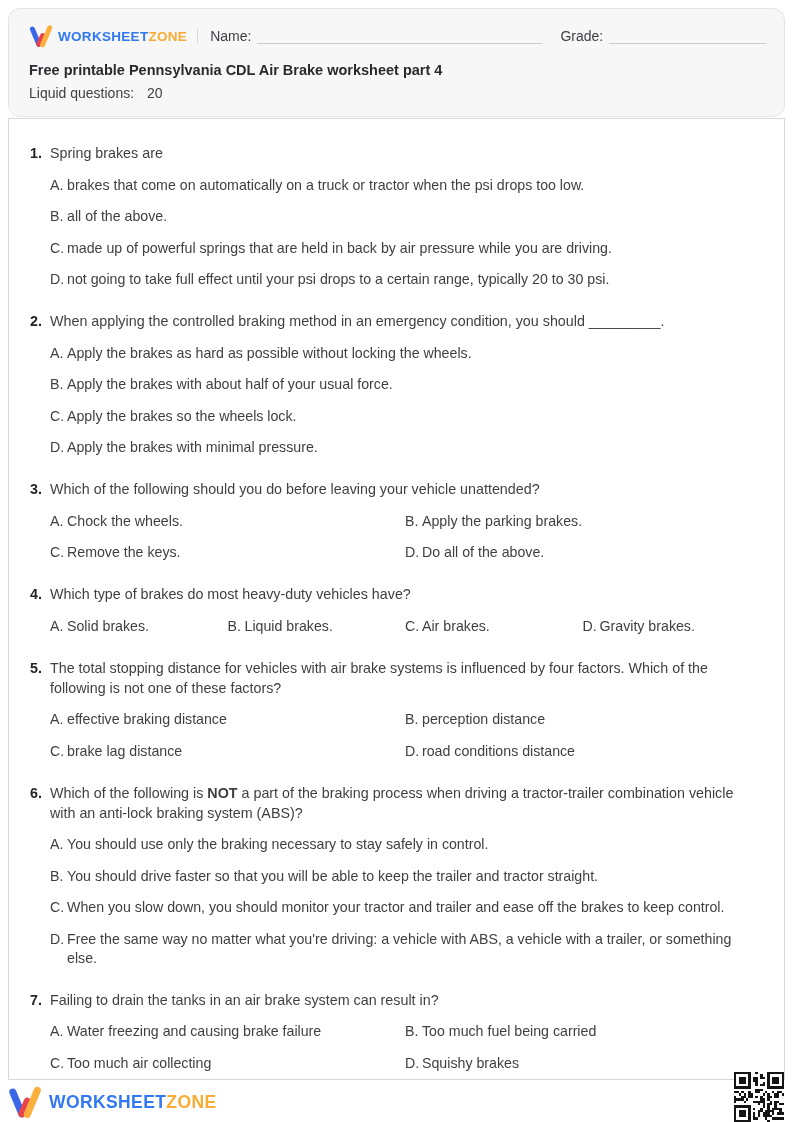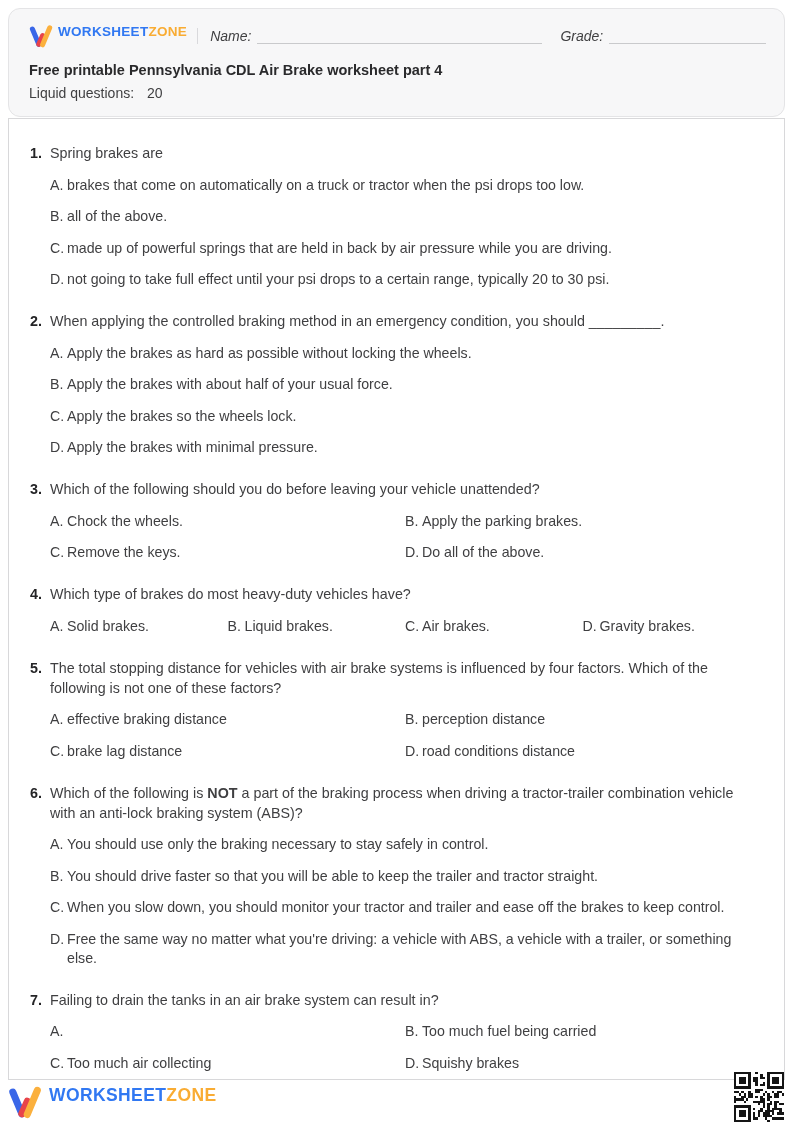--- a/index.html
+++ b/index.html
@@ -14,28 +14,28 @@
 
   
   .header-card {
     width:777px; height:109px;
     background:#f7f7f8;
     border:1px solid #e4e4e6;
     border-radius:12px;
     padding:15px 18px 12px 20px;
   }
   .header-top { display:flex; align-items:center; }
-  .brand { display:flex; align-items:flex-start; }
+  .brand { display:flex; align-items:center; }
   .brand svg { display:block; }
   .brand-text { font-weight:bold; letter-spacing:.3px; white-space:nowrap; }
   .header-card .brand-text { font-size:13.5px; margin-left:5px; }
   .b1 { color:#3178f2; }
   .b2 { color:#f9ac33; }
   .logo-divider { width:1px; height:16px; background:#d9d9dc; margin:0 12px 0 10px; }
-  .field-label { font-size:14px; color:#3f3f41; white-space:nowrap;font-style:italic; }
+  .field-label { font-size:14px; color:#3f3f41; white-space:nowrap; }
   .write-line { border-bottom:1.5px solid #c9cacc; height:15px; display:inline-block; }
   .name-line { width:285px; margin-left:6px; margin-right:18px; }
   .grade-line { flex:1; margin-left:6px; }
   .ws-title { font-weight:bold; color:#2a2a2c; font-size:14.5px; margin-top:14px; white-space:nowrap; }
   .total-row { font-size:14px; margin-top:7px; color:#3f3f41; }
   .total-num { margin-left:13px; }
 
   
   .content-card {
     width:777px; height:962px;
@@ -244,20 +244,21 @@
     </div>
 
     <div class="question">
       <div class="q-head">
         <span class="q-num">7.</span>
         <span class="q-text">Failing to drain the tanks in an air brake system can result in?</span>
       </div>
       <div class="options cols-2">
         <div class="option">
             <span class="opt-letter">A.</span>
+            <span class="opt-text">Water freezing and causing brake failure</span>
           </div>
         <div class="option">
             <span class="opt-letter">B.</span>
             <span class="opt-text">Too much fuel being carried</span>
           </div>
         <div class="option">
             <span class="opt-letter">C.</span>
             <span class="opt-text">Too much air collecting</span>
           </div>
         <div class="option">

